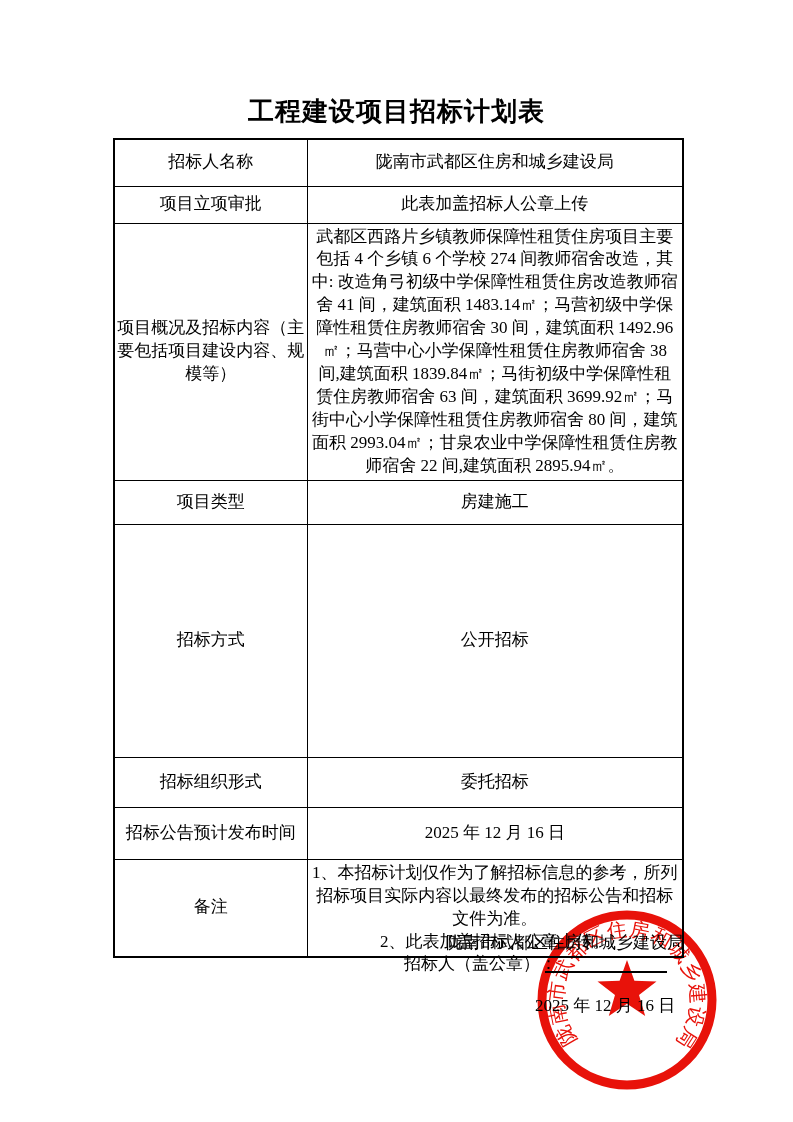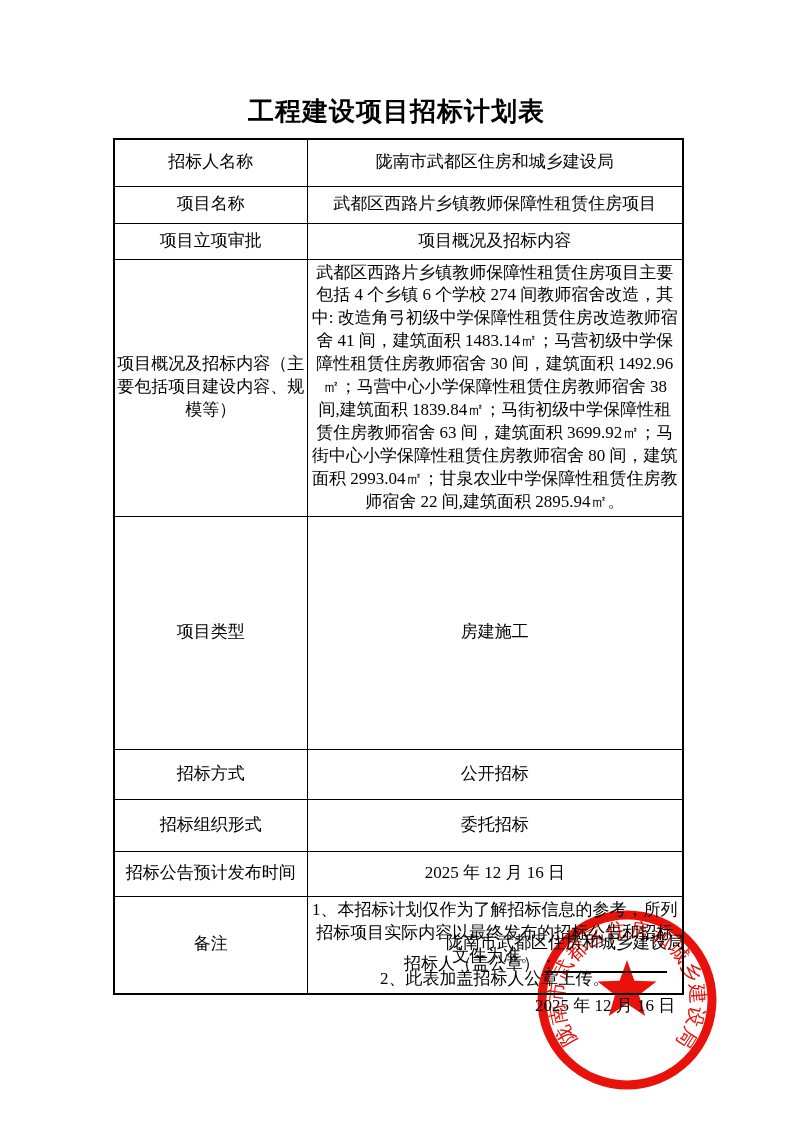--- a/index.html
+++ b/index.html
@@ -102,26 +102,22 @@
     <colgroup>
         <col class="c-label">
         <col class="c-value">
       </colgroup>
     <tbody>
       <tr>
         <td class="label-cell">招标人名称</td>
         <td>陇南市武都区住房和城乡建设局</td>
       </tr>
       <tr>
-        <td class="label-cell">项目名称</td>
-        <td>武都区西路片乡镇教师保障性租赁住房项目</td>
-      </tr>
-      <tr>
         <td class="label-cell">项目立项审批</td>
-        <td>项目概况及招标内容</td>
+        <td>此表加盖招标人公章上传</td>
       </tr>
       <tr>
         <td class="label-cell">项目概况及招标内容（主要包括项目建设内容、规模等）</td>
         <td class="value-paragraph">武都区西路片乡镇教师保障性租赁住房项目主要包括 4 个乡镇 6 个学校 274 间教师宿舍改造，其中: 改造角弓初级中学保障性租赁住房改造教师宿舍 41 间，建筑面积 1483.14㎡；马营初级中学保障性租赁住房教师宿舍 30 间，建筑面积 1492.96㎡；马营中心小学保障性租赁住房教师宿舍 38 间,建筑面积 1839.84㎡；马街初级中学保障性租赁住房教师宿舍 63 间，建筑面积 3699.92㎡；马街中心小学保障性租赁住房教师宿舍 80 间，建筑面积 2993.04㎡；甘泉农业中学保障性租赁住房教师宿舍 22 间,建筑面积 2895.94㎡。</td>
       </tr>
       <tr>
         <td class="label-cell">项目类型</td>
         <td>房建施工</td>
       </tr>
       <tr>

